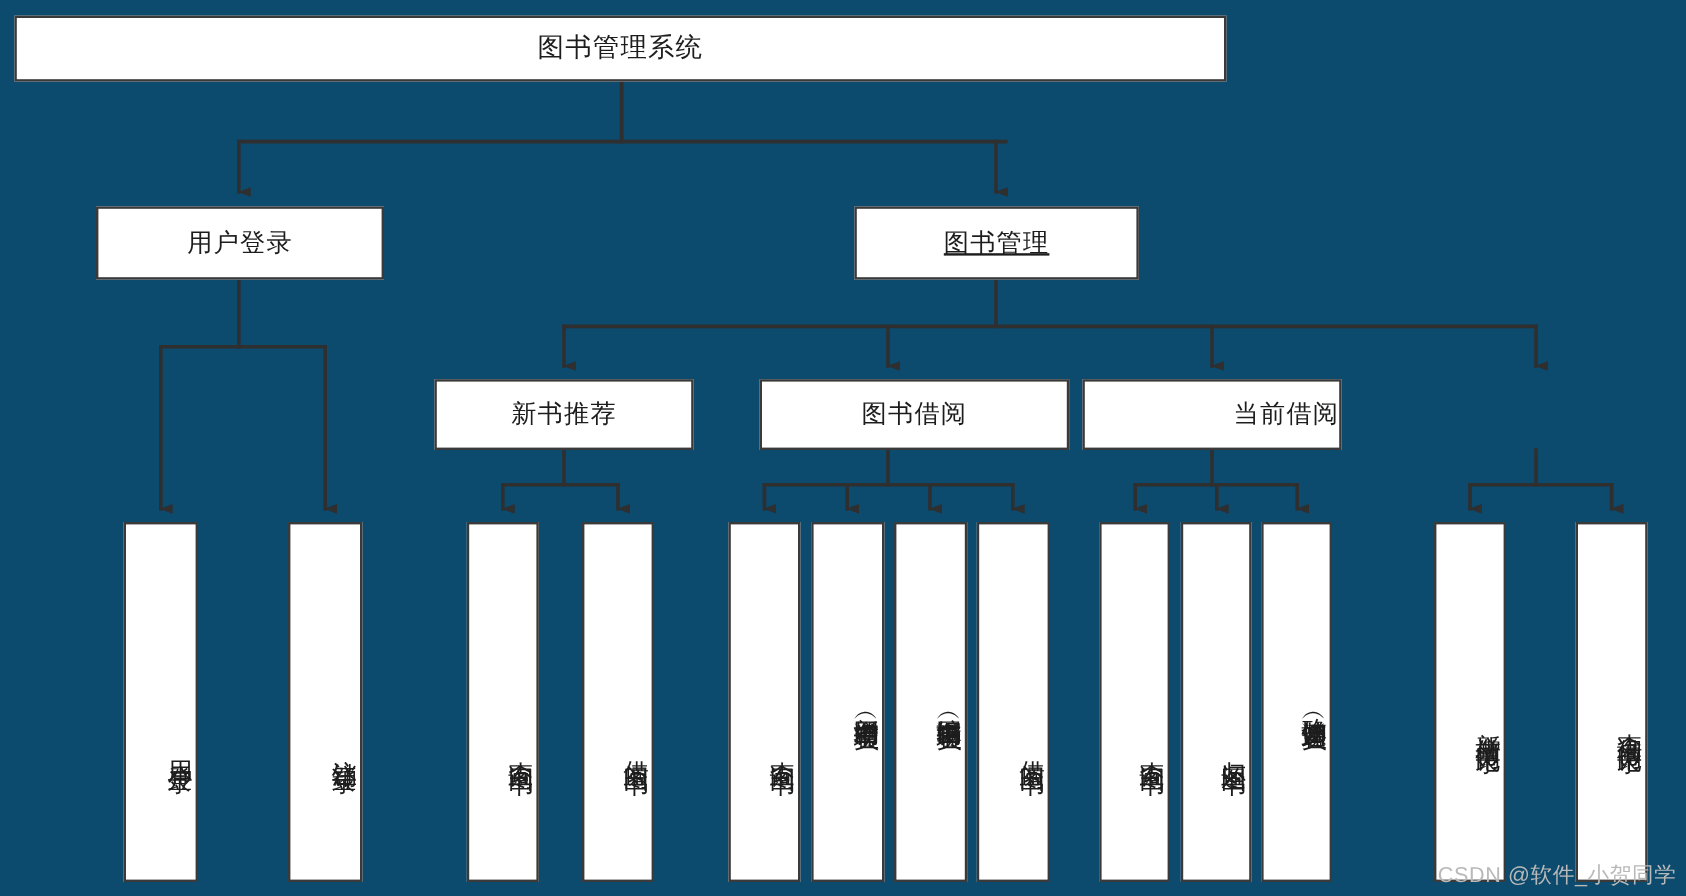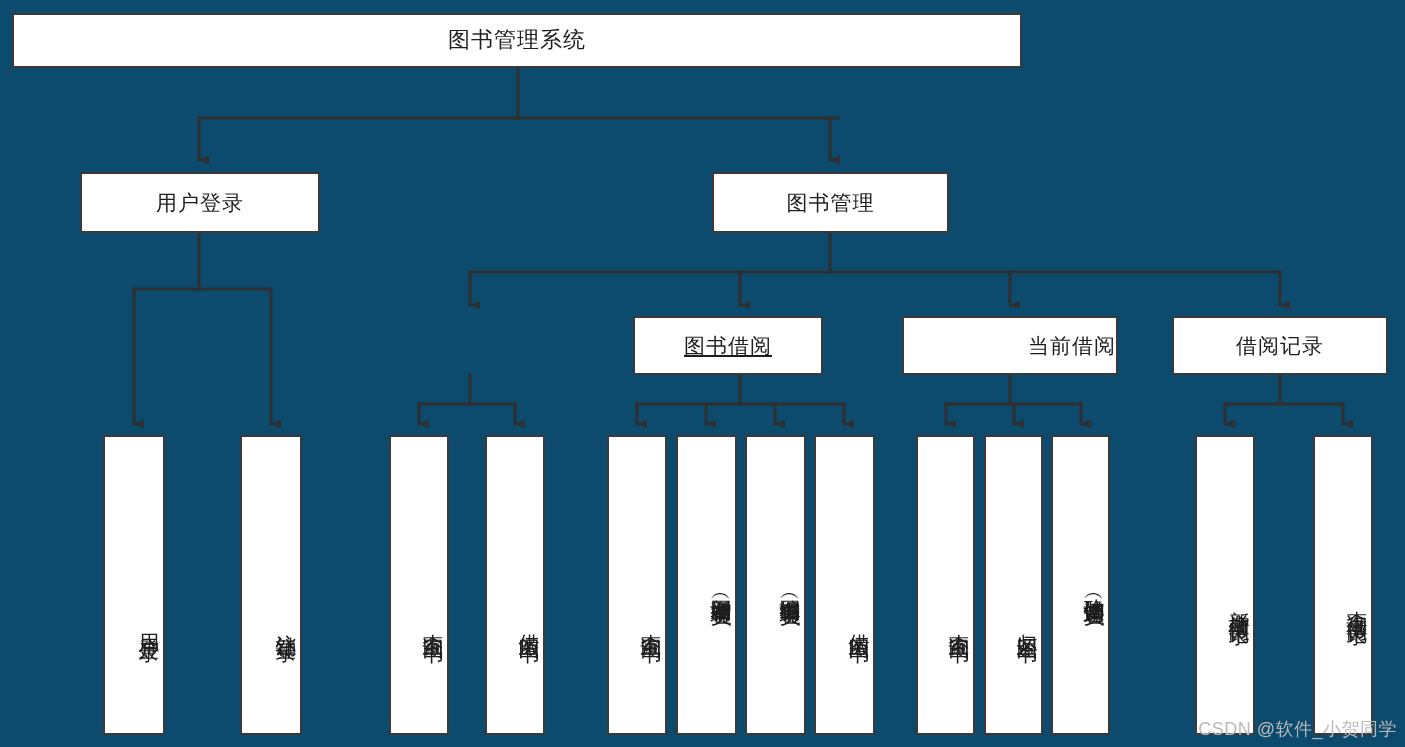--- a/index.html
+++ b/index.html
@@ -124,32 +124,32 @@
     </g>
   </svg>
 
   <div class="node horizontal root" style="left:12px; top:13px; width:1010px; height:55px;">
     <span>图书管理系统</span>
   </div>
 
   <div class="node horizontal" style="left:80px; top:172px; width:240px; height:61px;">
     <span>用户登录</span>
   </div>
-  <div class="node horizontal" style="left:712px; top:172px; width:237px; height:61px;">
+  <div class="node horizontal" style="left:712px; top:172px; width:237px; height:61px;text-decoration:underline;">
     <span>图书管理</span>
   </div>
 
-  <div class="node horizontal" style="left:633px; top:316px; width:190px; height:59px;text-decoration:underline;">
+  <div class="node horizontal" style="left:362px; top:316px; width:216px; height:59px;">
+    <span>新书推荐</span>
+  </div>
+  <div class="node horizontal" style="left:633px; top:316px; width:258px; height:59px;">
     <span>图书借阅</span>
   </div>
   <div class="node horizontal" style="left:902px; top:316px; width:216px; height:59px;justify-content:flex-end;">
     <span>当前借阅</span>
-  </div>
-  <div class="node horizontal" style="left:1172px; top:316px; width:216px; height:59px;">
-    <span>借阅记录</span>
   </div>
 
   <div class="node vertical" style="left:103px; top:435px; width:62px; height:300px; padding-top:75px;">
     <span>用户登录</span>
   </div>
   <div class="node vertical" style="left:240px; top:435px; width:62px; height:300px; padding-top:75px;">
     <span>注销登录</span>
   </div>
 
   <div class="node vertical" style="left:389px; top:435px; width:60px; height:300px; padding-top:75px;">

